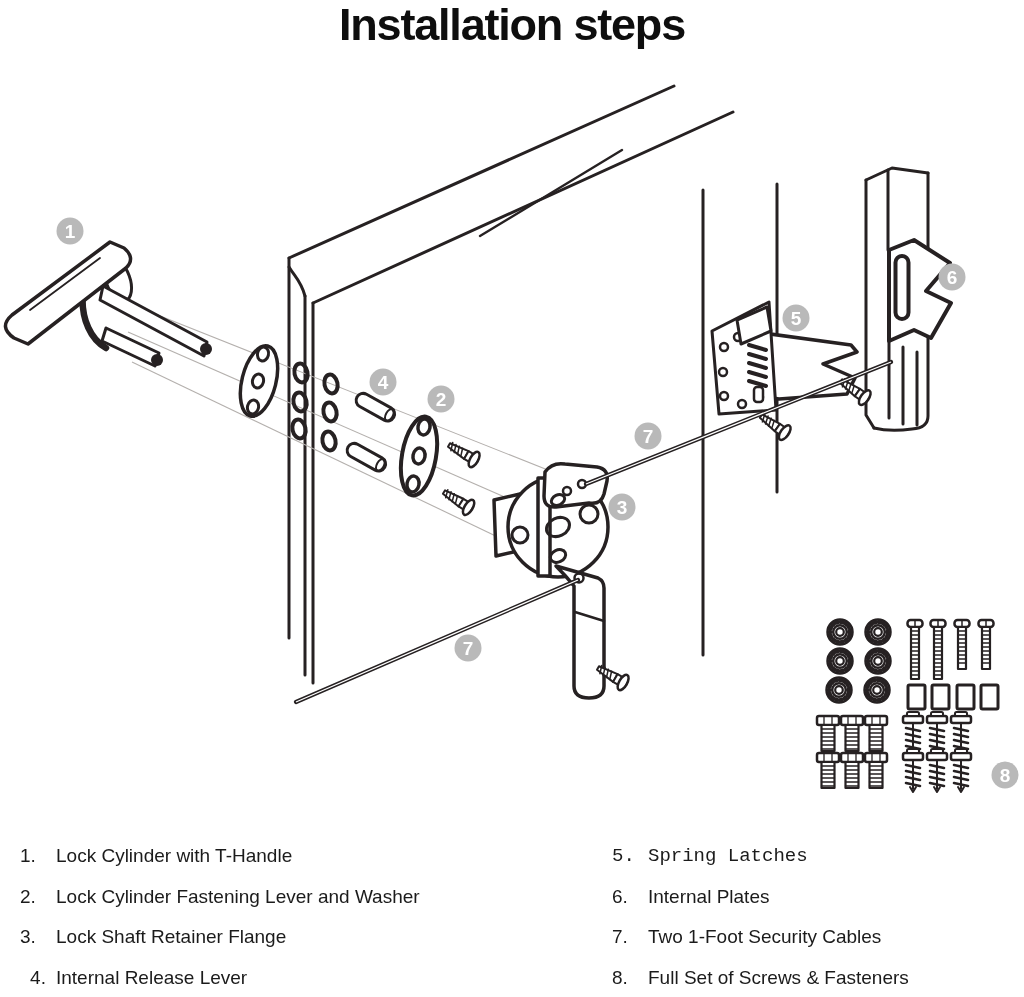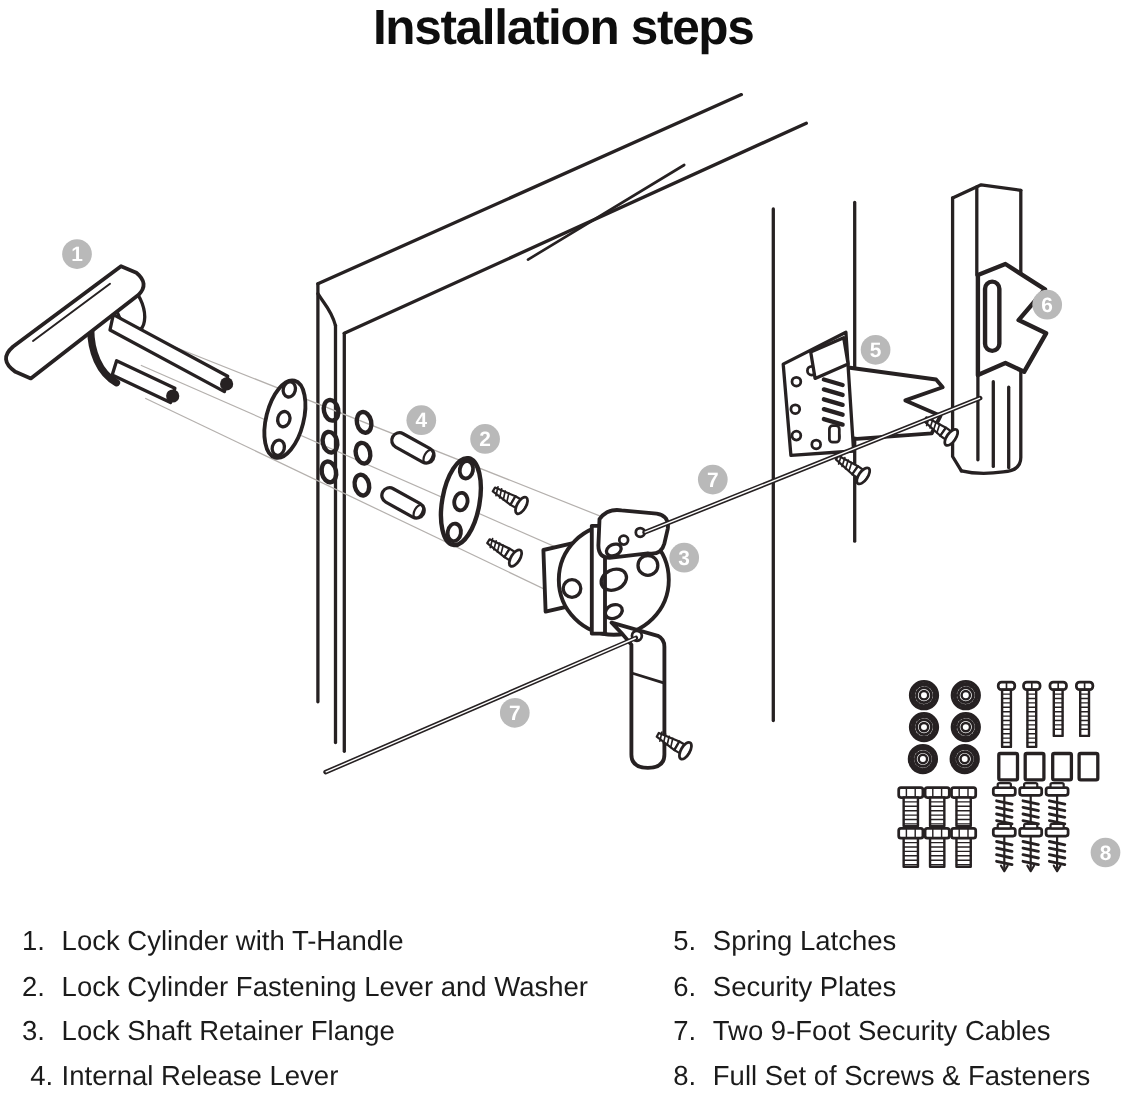--- a/index.html
+++ b/index.html
@@ -6,21 +6,21 @@
   #canvas{position:relative;width:1024px;height:997px;background:#fff;overflow:hidden;
           font-family:"Liberation Sans",sans-serif;color:#1b1b1b;padding-left:10px;}
   #page-title{position:absolute;top:0;left:0;width:1024px;text-align:center;
           font-size:45px;font-weight:bold;letter-spacing:-1.2px;color:#0e0e0e;line-height:50px;}
   #diagram{position:absolute;left:0;top:0;}
   
   .s{stroke:#262122;fill:none;stroke-linecap:round;stroke-linejoin:round;}
   .wf{fill:#ffffff;}
   .thin{stroke:#b4b0ad;stroke-width:1.1;fill:none;}
   .legend-col{position:absolute;top:841px;width:600px;}
-  .lrow{position:absolute;left:0;white-space:nowrap;font-size:25px;line-height:30px;color:#1b1b1b;}
+  .lrow{position:absolute;left:0;white-space:nowrap;font-size:19px;line-height:30px;color:#1b1b1b;}
   .lnum{display:inline-block;min-width:36px;}
   .llab{display:inline-block;}
   #legend-left{left:20px;}
   #legend-right{left:612px;}
 </style>
 </head>
 <body>
 
 <div id="canvas">
 
@@ -480,18 +480,18 @@
       </g>
   </svg>
 
   <div id="legend-left" class="legend-col">
       <div class="lrow" style="top: 0px;"><span class="lnum">1.</span><span class="llab">Lock Cylinder with T-Handle</span></div>
       <div class="lrow" style="top: 40.5px;"><span class="lnum">2.</span><span class="llab">Lock Cylinder Fastening Lever and Washer</span></div>
       <div class="lrow" style="top: 81px; text-decoration: underline;"><span class="lnum">3.</span><span class="llab">Lock Shaft Retainer Flange</span></div>
       <div class="lrow" style="top: 121.5px; text-align: center;"><span class="lnum">4.</span><span class="llab">Internal Release Lever</span></div>
     </div>
   <div id="legend-right" class="legend-col">
-      <div class="lrow" style="top: 0px;"><span class="lnum">5.</span><span class="llab">Spring Latches</span></div>
-      <div class="lrow" style="top: 40.5px;"><span class="lnum">6.</span><span class="llab">Security Plates</span></div>
-      <div class="lrow" style="top: 81px;"><span class="lnum">7.</span><span class="llab">Two 9-Foot Security Cables</span></div>
+      <div class="lrow" style="top: 0px; font-family: Liberation Mono, monospace;"><span class="lnum">5.</span><span class="llab">Spring Latches</span></div>
+      <div class="lrow" style="top: 40.5px;"><span class="lnum">6.</span><span class="llab">Internal Plates</span></div>
+      <div class="lrow" style="top: 81px;"><span class="lnum">7.</span><span class="llab">Two 1-Foot Security Cables</span></div>
       <div class="lrow" style="top: 121.5px;"><span class="lnum">8.</span><span class="llab">Full Set of Screws &amp; Fasteners</span></div>
     </div>
 </div>
 
 </body></html>

